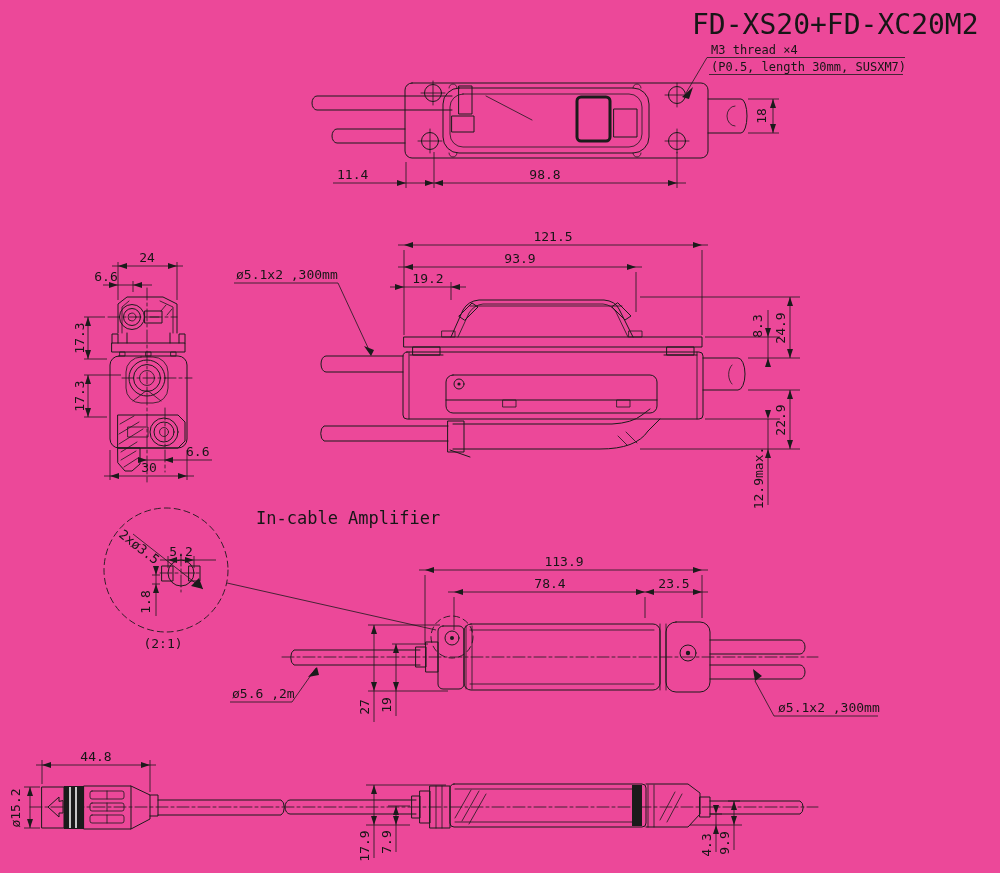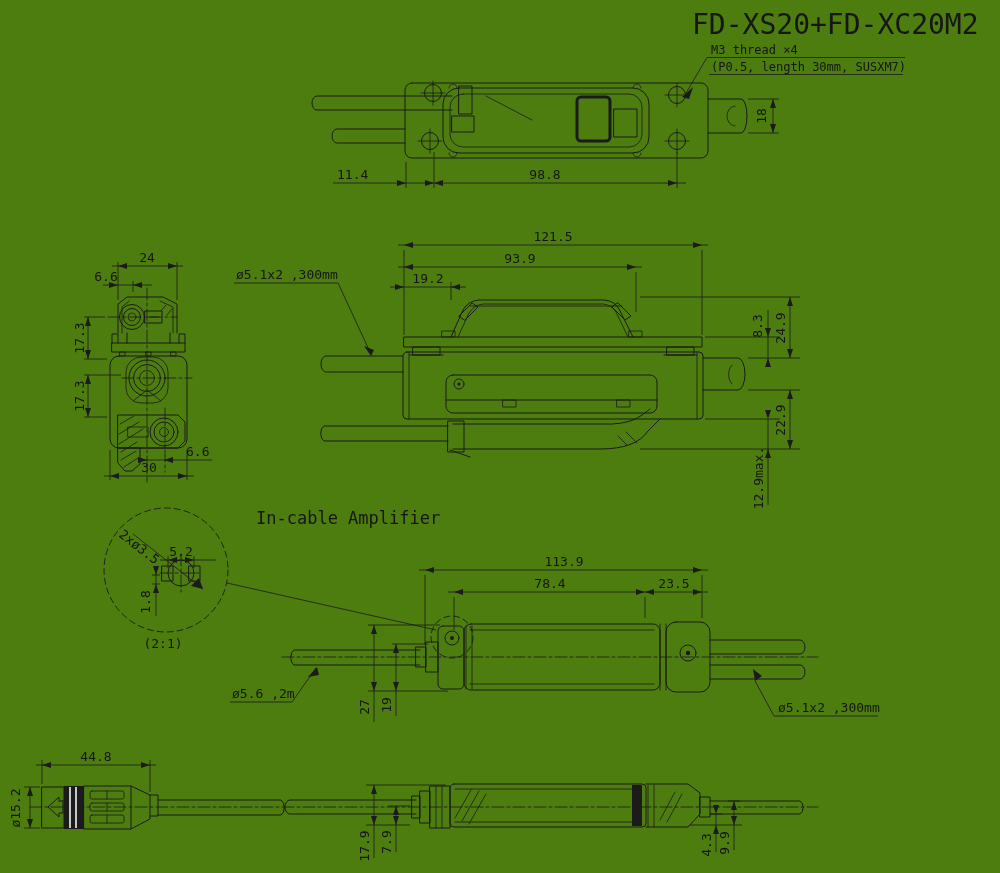--- a/index.html
+++ b/index.html
@@ -1,16 +1,16 @@
 <!DOCTYPE html>
 <html><head>
 <meta charset="utf-8">
 <style>
   html,body{margin:0;padding:0;background:#ffffff;}
-  .page{width:1000px;height:873px;background:#4d7c0f;position:relative;overflow:hidden;}
+  .page{width:1000px;height:873px;background:#ec4899;position:relative;overflow:hidden;}
   svg{display:block;}
   .ln{fill:none;stroke:#1b1b1b;stroke-width:1;stroke-linecap:round;stroke-linejoin:round;}
   .thn{stroke-width:0.8;}
   .thk{stroke-width:3;}
   .cl{stroke-dasharray:12 3 3 3;stroke-width:0.8;}
   .dsh{stroke-dasharray:6 4;stroke-width:0.9;}
   .dim{fill:none;stroke:#1b1b1b;stroke-width:0.8;stroke-linecap:butt;}
   .arr{fill:#1b1b1b;stroke:none;}
   .blk{fill:#1b1b1b;stroke:none;}
   text{font-family:"DejaVu Sans Mono","Liberation Mono",monospace;fill:#161616;}

